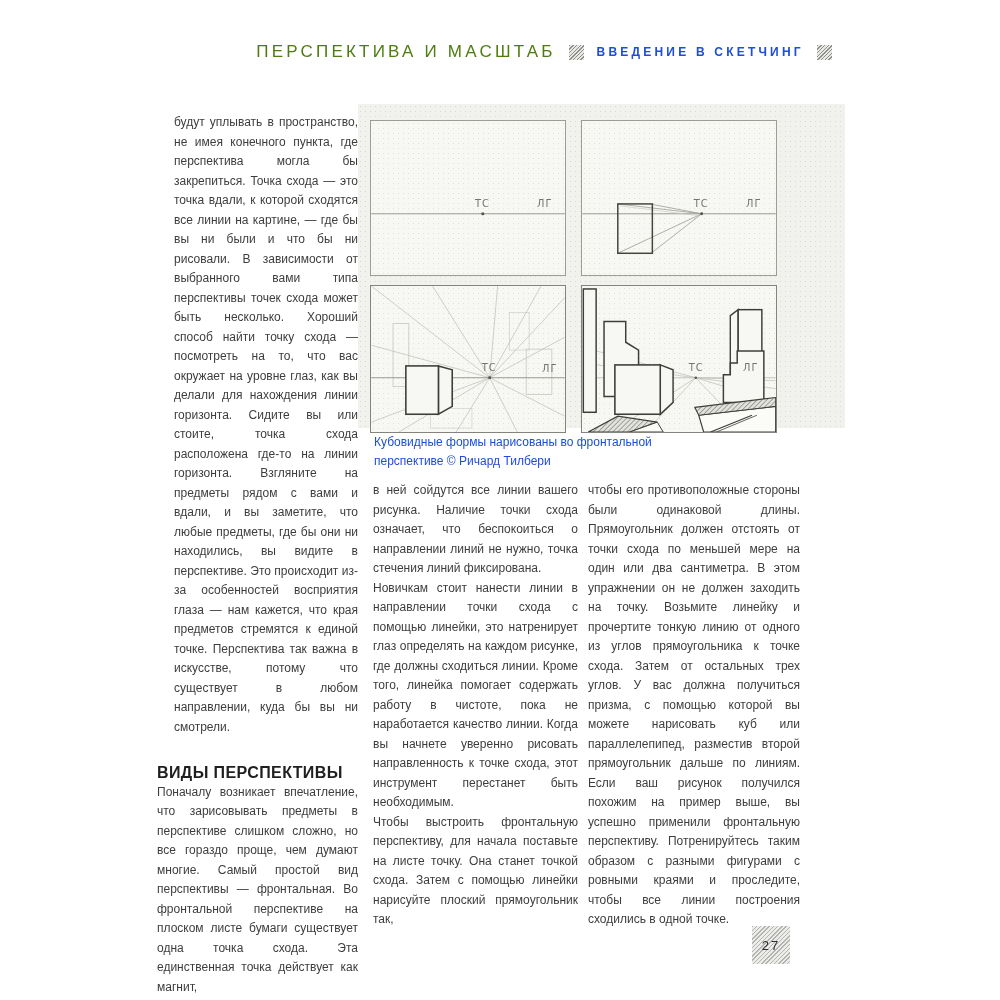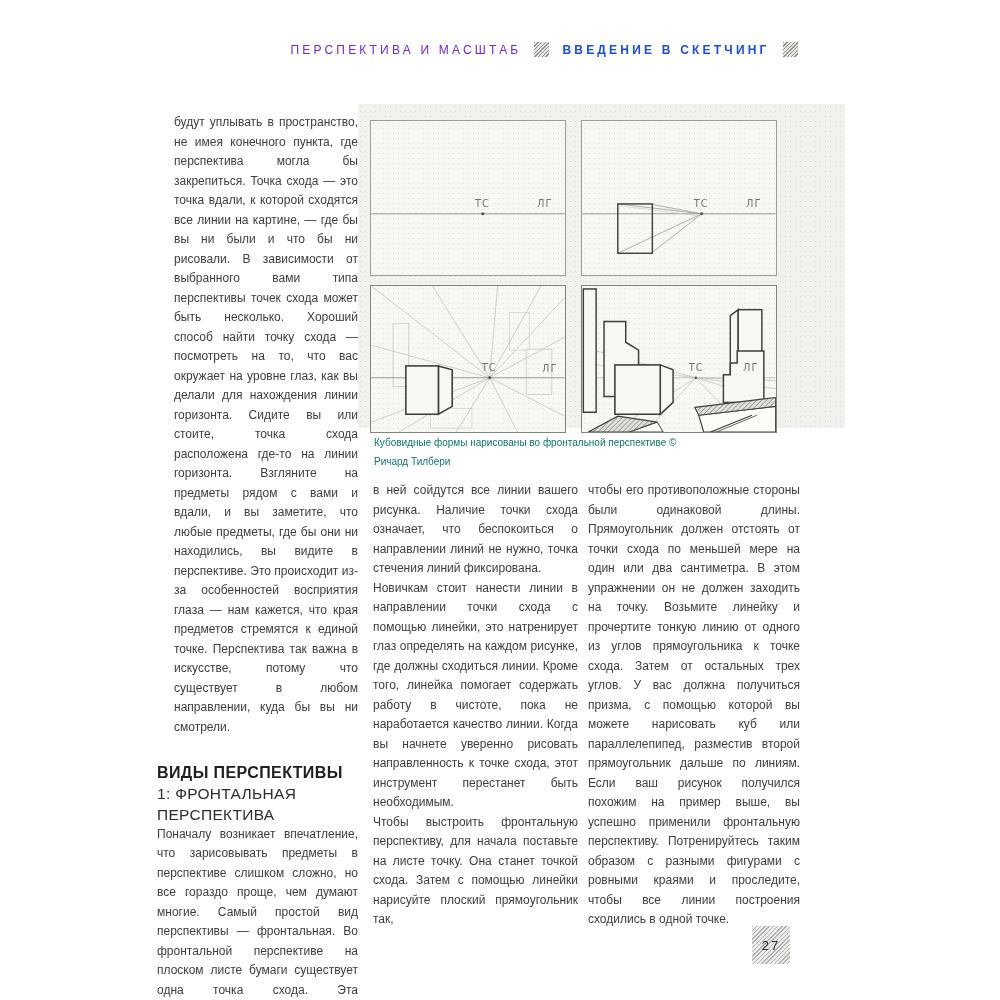--- a/index.html
+++ b/index.html
@@ -6,21 +6,21 @@
   .page{
     position:relative;width:1000px;height:1000px;background:#ffffff;
     font-family:"Liberation Sans","DejaVu Sans",sans-serif;color:#3d3d3d;overflow:hidden;
   }
   
   .header{
     position:absolute;top:42px;left:0;width:1000px;
     display:flex;justify-content:center;align-items:center;gap:13px;
     transform:translateX(44px);
   }
-  .header .section{font-size:12px;letter-spacing:3.2px;color:#6d28d9;}
+  .header .section{font-size:17px;letter-spacing:3.2px;color:#4d7c0f;}
   .header .chapter{font-size:12px;letter-spacing:3.2px;color:#1d4ed8;font-weight:bold;}
   .hatch-sq{
     width:15px;height:15px;display:inline-block;
     background:repeating-linear-gradient(135deg,#8f8f8c 0,#8f8f8c 1px,#e7e7e4 1px,#e7e7e4 2.6px);
   }
   
   .col{position:absolute;text-align:justify;font-size:12px;line-height:19.5px;color:#3d3d3d;}
   .col p{margin:0;}
   .left-col{left:157px;top:113px;width:201px;}
   .left-col .intro{margin:0 0 26px 17px;}
@@ -45,21 +45,21 @@
     margin-top:8px;
   }
   .panel svg{display:block;width:100%;height:100%;}
   .panel.tl{left:12px;top:8px;width:196px;height:156px;}
   .panel.tr{left:223px;top:8px;width:196px;height:156px;}
   .panel.bl{left:12px;top:173px;width:196px;height:148px;border-color:#84847e;}
   .panel.br{left:223px;top:173px;width:196px;height:148px;border-color:#84847e;}
   .sketch-label{font-family:"DejaVu Sans",sans-serif;font-size:10px;fill:#74746f;letter-spacing:1px;}
   .caption{
     position:absolute;left:374px;top:433px;width:322px;
-    font-size:10px;line-height:19px;color:#0f766e;text-align:left;
+    font-size:12px;line-height:19px;color:#1d4ed8;text-align:left;
   }
   
   .page-num{
     position:absolute;left:744px;top:926px;width:38px;height:38px;
     background:repeating-linear-gradient(135deg,#b3b3b0 0,#b3b3b0 1px,#ececea 1px,#ececea 3px);
     display:flex;align-items:center;justify-content:center;
     font-size:13px;letter-spacing:2px;color:#2e2e2e;margin-left:8px;
   }
 </style>
 </head>
@@ -70,21 +70,20 @@
   <div class="header">
     <span class="section">ПЕРСПЕКТИВА И МАСШТАБ</span>
     <span class="hatch-sq"></span>
     <span class="chapter">ВВЕДЕНИЕ В СКЕТЧИНГ</span>
     <span class="hatch-sq"></span>
   </div>
 
   <div class="col left-col">
     <p class="intro">будут уплывать в пространство, не имея конечного пункта, где перспектива могла бы закрепиться. Точка схода — это точка вдали, к которой сходятся все линии на картине, — где бы вы ни были и что бы ни рисовали. В зависимости от выбранного вами типа перспективы точек схода может быть несколько. Хороший способ найти точку схода — посмотреть на то, что вас окружает на уровне глаз, как вы делали для нахождения линии горизонта. Сидите вы или стоите, точка схода расположена где-то на линии горизонта. Взгляните на предметы рядом с вами и вдали, и вы заметите, что любые предметы, где бы они ни находились, вы видите в перспективе. Это происходит из-за особенностей восприятия глаза — нам кажется, что края предметов стремятся к единой точке. Перспектива так важна в искусстве, потому что существует в любом направлении, куда бы вы ни смотрели.</p>
     <p class="h-section">ВИДЫ ПЕРСПЕКТИВЫ</p>
-    <p class="h-sub">1: ФРОНТАЛЬНАЯ ПЕРСПЕКТИВА</p>
     <p>Поначалу возникает впечатление, что зарисовывать предметы в перспективе слишком сложно, но все гораздо проще, чем думают многие. Самый простой вид перспективы — фронтальная. Во фронтальной перспективе на плоском листе бумаги существует одна точка схода. Эта единственная точка действует как магнит,</p>
   </div>
 
   <div class="figure">
 
     <div class="panel tl">
       <svg viewBox="0 0 196 156">
         <line x1="0" y1="94" x2="196" y2="94" stroke="#8f8f8a" stroke-width="0.9"></line>
         <circle cx="113" cy="94" r="1.6" fill="#55554f"></circle>
         <text class="sketch-label" x="105" y="87">ТС</text>

